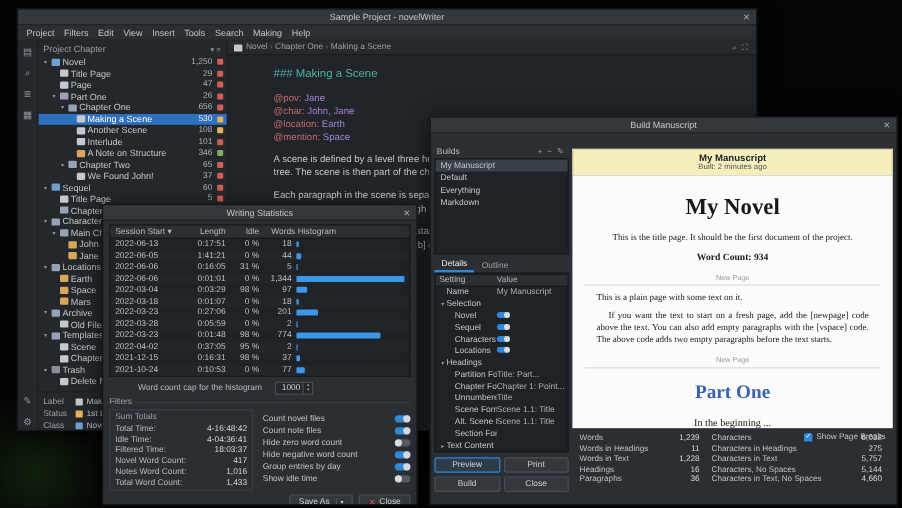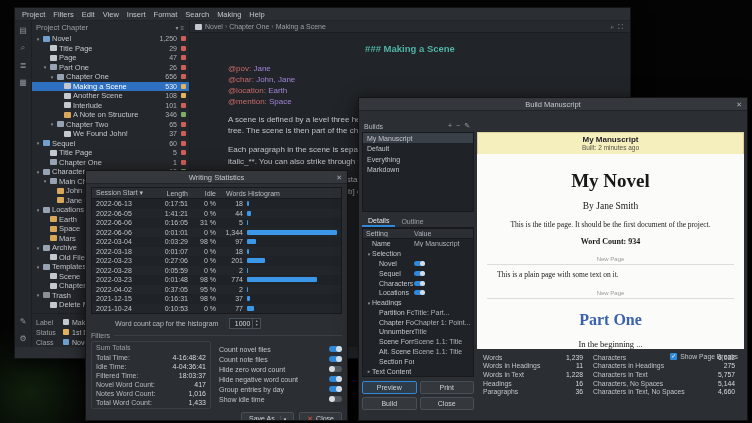--- a/index.html
+++ b/index.html
@@ -49,21 +49,21 @@
   .lrow{display:flex;align-items:center;gap:3px;height:10px;color:#9aa0a7;}
   .lrow .lkey{width:24px;}
   .lswatch{width:6px;height:6px;border-radius:1px;flex:none;}
   .lval{color:#c3c7cc;white-space:nowrap;overflow:hidden;}
   .editor{flex:1;background:#212428;display:flex;flex-direction:column;min-width:0;}
   .ed-head{height:12px;background:#26292d;border-bottom:1px solid #1b1e21;display:flex;
     align-items:center;font-size:7px;color:#9aa0a7;padding:0 5px;gap:3px;}
   .crumb-sep{color:#6d737a;padding:0 2px;}
   .edicon{padding:0 2px;font-size:7px;color:#8f969e;}
   .ed-body{flex:1;padding:9px 38px 0;overflow:hidden;font-size:8px;line-height:1.45;color:#c2c6cb;}
-  .ed-h3{color:#4fb3a5;font-weight:bold;font-size:9.5px;margin-bottom:7px;text-align:center;}
+  .ed-h3{color:#4fb3a5;font-weight:normal;font-size:9.5px;margin-bottom:7px;}
   .tagline{height:11px;}
   .tagkey{color:#c96a6a;}
   .tagval{color:#a285d8;}
   .edp{margin-top:7px;}
 
   
   #stats-window{left:85px;top:170px;width:263px;height:251px;z-index:2;}
   .sw-body{padding:3px 5px 4px;display:flex;flex-direction:column;height:236px;font-size:7px;}
   .sw-table{background:#1f2226;border:1px solid #17191c;}
   .sw-thead{display:flex;background:#2b2f34;border-bottom:1px solid #17191c;color:#b7bcc2;
@@ -160,27 +160,31 @@
   .spb{position:absolute;right:6px;top:4px;display:flex;gap:3px;align-items:center;color:#c3c7cc;}
   .checkbox{width:7px;height:7px;border-radius:1px;background:#2f88d8;color:#fff;font-size:6px;
     line-height:7px;text-align:center;display:inline-block;}
 </style>
 </head>
 <body>
 
 <div id="desktop">
 
   <section class="win" id="main-window">
+    <div class="titlebar">
+      <span>Sample Project - novelWriter</span>
+      <span class="x">✕</span>
+    </div>
     <nav class="menubar" id="menubar">
         <span class="mi">Project</span>
         <span class="mi">Filters</span>
         <span class="mi">Edit</span>
         <span class="mi">View</span>
         <span class="mi">Insert</span>
-        <span class="mi">Format</span>
+        <span class="mi">Tools</span>
         <span class="mi">Search</span>
         <span class="mi">Making</span>
         <span class="mi">Help</span>
       </nav>
     <div class="main-body">
       <div class="iconstrip">
         <div class="sgroup" id="strip-top">
             <span class="sicon">▤</span>
             <span class="sicon">⌕</span>
             <span class="sicon">≣</span>
@@ -771,27 +775,27 @@
             <button class="bw-btn">Close</button>
           </div>
       </div>
       <div class="bw-right">
         <div class="banner">
           <div class="bt1">My Manuscript</div>
           <div class="bt2">Built: 2 minutes ago</div>
         </div>
         <div class="page">
           <div class="pg-title">My Novel</div>
-          <div class="pg-author">By Jane Smith</div>
           <div class="pg-note">This is the title page. It should be the first document of the project.</div>
           <div class="pg-wc">Word Count: 934</div>
           <div class="pg-break">
             <span>New Page</span>
           </div>
           <div class="pg-p">This is a plain page with some text on it.</div>
+          <div class="pg-p indent">If you want the text to start on a fresh page, add the [newpage] code above the text. You can also add empty paragraphs with the [vspace] code. The above code adds two empty paragraphs before the text starts.</div>
           <div class="pg-break">
             <span>New Page</span>
           </div>
           <div class="pg-part">Part One</div>
           <div class="pg-sub">In the beginning ...</div>
         </div>
         <div class="bw-stats">
           <div class="stat-col left" id="stat-left">
               <div class="strow">
                 <span class="stl">Words</span>

